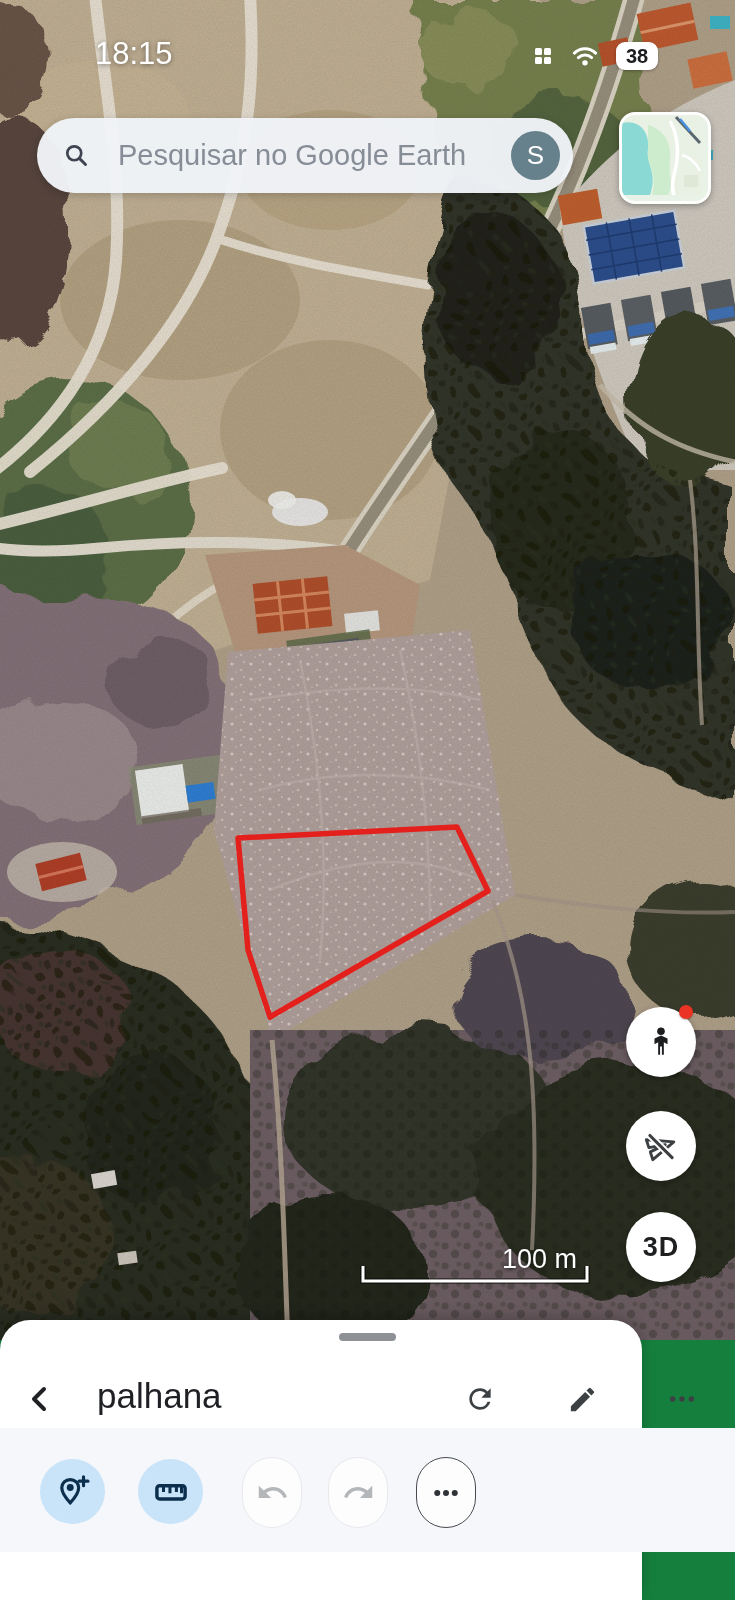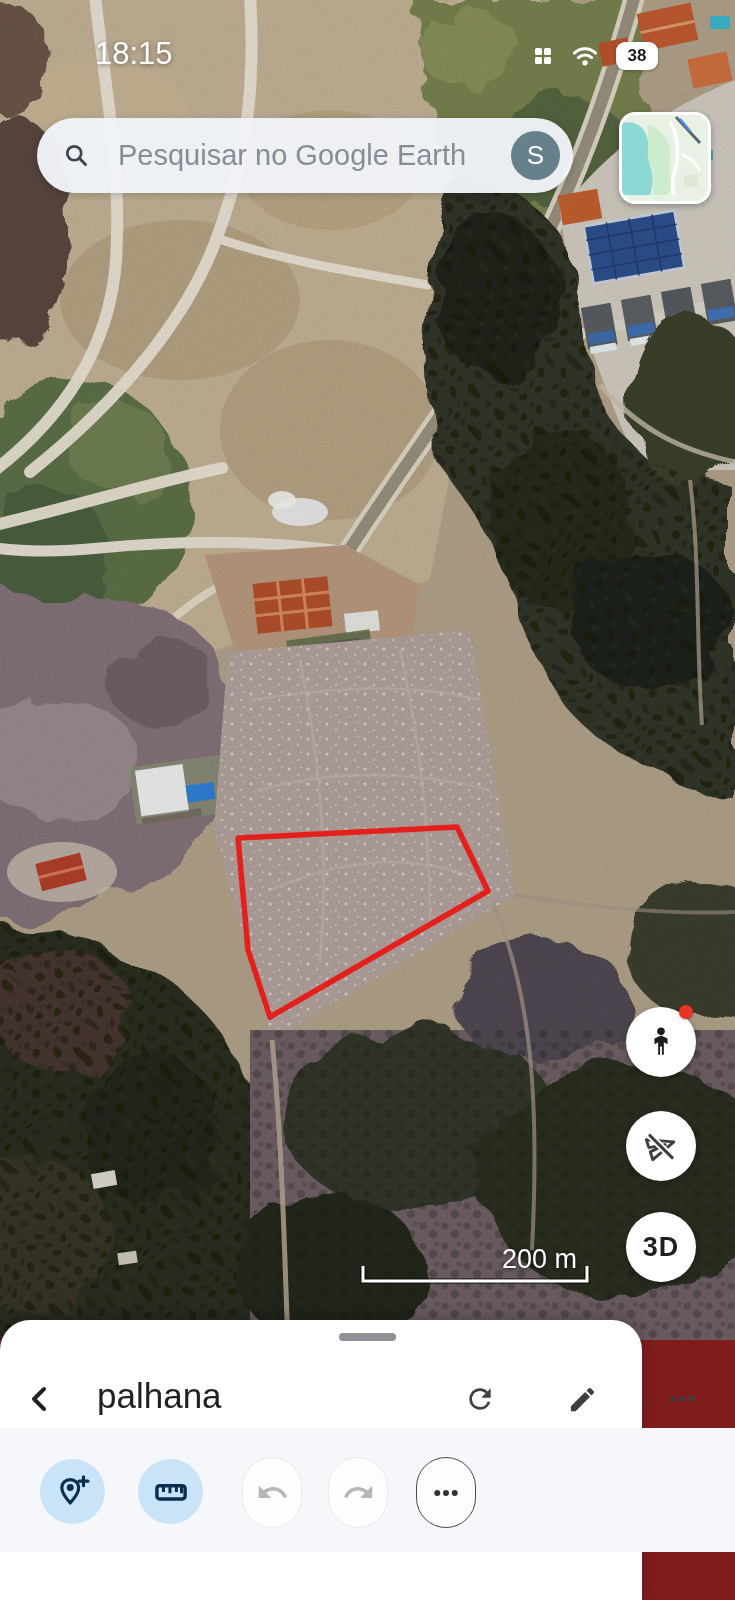--- a/index.html
+++ b/index.html
@@ -1,27 +1,27 @@
 <!DOCTYPE html>
 <html><head>
 <meta charset="utf-8">
 <style>
   html,body{margin:0;padding:0;background:#222;}
-  .screen{position:relative;width:735px;height:1600px;overflow:hidden;background:#7f1d1d;
+  .screen{position:relative;width:735px;height:1600px;overflow:hidden;background:#15803d;
           font-family:"Liberation Sans","DejaVu Sans",sans-serif;}
   .map-area{position:absolute;left:0;top:0;width:735px;height:1340px;}
   svg.sat{position:absolute;left:0;top:0;display:block;}
 
   
   .statusbar{position:absolute;left:0;top:0;width:735px;height:90px;pointer-events:none;}
   .time{position:absolute;left:95px;top:36px;color:#fff;font-size:31px;font-weight:500;
         text-shadow:0 1px 5px rgba(0,0,0,.45);}
   .st-icons{position:absolute;right:77px;top:42px;display:flex;align-items:center;gap:16px;}
   .battery{width:42px;height:28px;background:#fff;border-radius:9px;display:flex;align-items:center;
-           justify-content:center;font-size:17px;font-weight:700;color:#1c1d1f;box-shadow:0 1px 3px rgba(0,0,0,.3);}
+           justify-content:center;font-size:20px;font-weight:700;color:#1c1d1f;box-shadow:0 1px 3px rgba(0,0,0,.3);}
 
   
   .search{position:absolute;left:37px;top:118px;width:536px;height:75px;border-radius:38px;
           background:rgba(240,243,247,.97);box-shadow:0 2px 8px rgba(0,0,0,.18);
           display:flex;align-items:center;}
   .search .mag{margin-left:26px;flex:0 0 auto;}
   .search .ph{margin-left:28px;font-size:29px;color:#868d97;flex:1 1 auto;white-space:nowrap;overflow:hidden;}
   .avatar{flex:0 0 auto;width:49px;height:49px;border-radius:50%;background:#66808c;color:#fff;
           display:flex;align-items:center;justify-content:center;font-size:26px;margin-right:13px;}
 
@@ -319,21 +319,21 @@
         </g>
         <path d="M4.2 4.6 L19.8 20.2" stroke="#fff" stroke-width="4.6" stroke-linecap="round"></path>
         <path d="M4.6 5 L19.4 19.8" stroke="#3c4043" stroke-width="2.1" stroke-linecap="round"></path>
       </svg>
     </div>
     <div class="fab f3">
       <span class="fab3d">3D</span>
     </div>
 
     <div class="scale">
-      <span class="lbl">200 m</span>
+      <span class="lbl">100 m</span>
       <svg width="250" height="50" viewBox="0 0 250 50">
         <path d="M13 26 V41 H237 V26" fill="none" stroke="rgba(0,0,0,.45)" stroke-width="6"></path>
         <path d="M13 26 V41 H237 V26" fill="none" stroke="#fff" stroke-width="3"></path>
       </svg>
     </div>
   </div>
 
   <div class="sheet">
     <div class="handle"></div>
 

